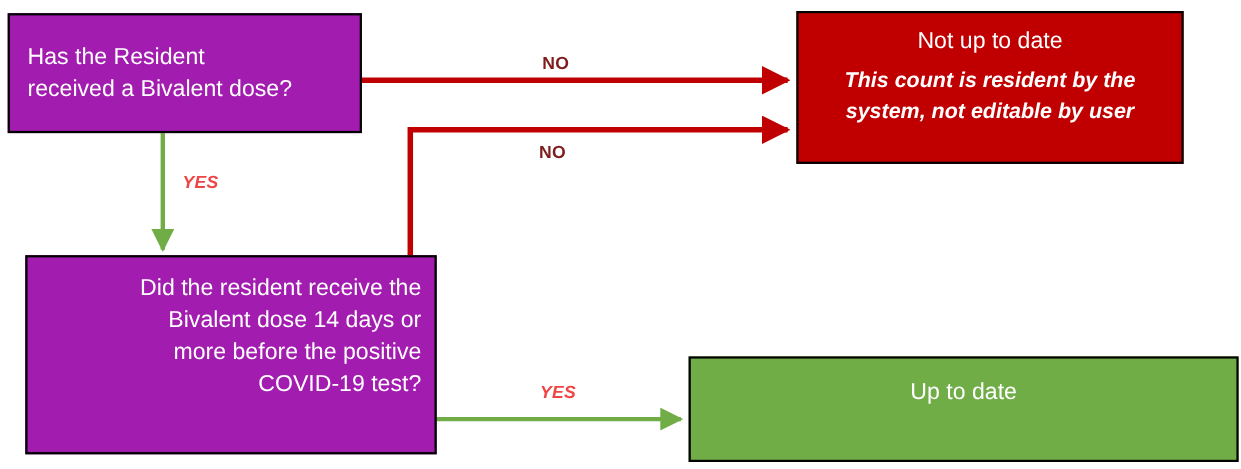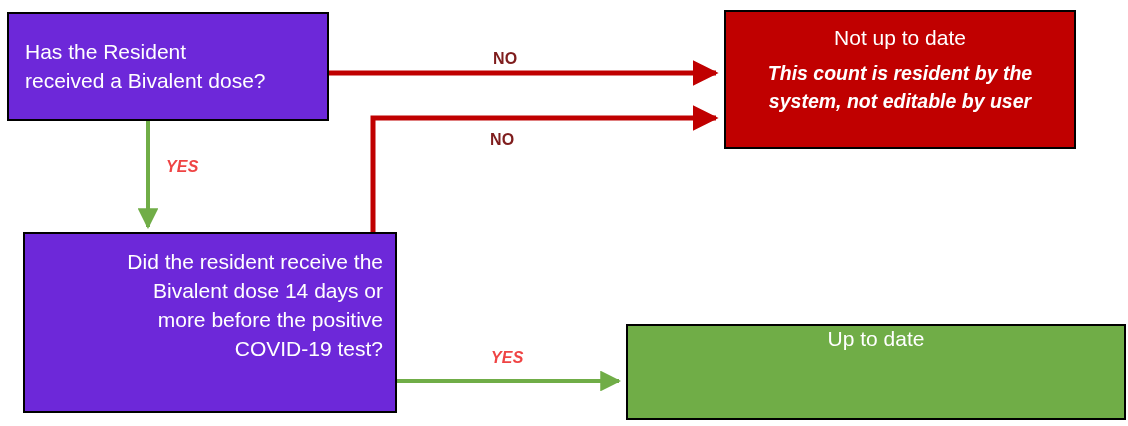--- a/index.html
+++ b/index.html
@@ -20,21 +20,21 @@
 
   
   .node {
     position: absolute;
     box-sizing: border-box;
     border: 2px solid #000000;
     color: #ffffff;
     display: flex;
     flex-direction: column;
   }
-  .node-blue  { background: #6d28d9; }
+  .node-blue  { background: #a21caf; }
   .node-red   { background: #C00000; }
   .node-green { background: #70AD47; }
 
   .node .txt {
     font-size: 21px;
     line-height: 1.38;
     white-space: pre-line;
   }
 
   
@@ -83,21 +83,21 @@
   
   #box-up-to-date {
     left: 626px; top: 324px; width: 500px; height: 96px;
     justify-content: flex-start;
     align-items: center;
   }
   #box-up-to-date .title {
     font-size: 21px;
     line-height: 1.25;
     text-align: center;
-    padding-top: 0;
+    padding-top: 18px;
   }
 
   
   #wires {
     position: absolute;
     left: 0; top: 0;
     width: 1128px; height: 426px;
     pointer-events: none;
   }
 

